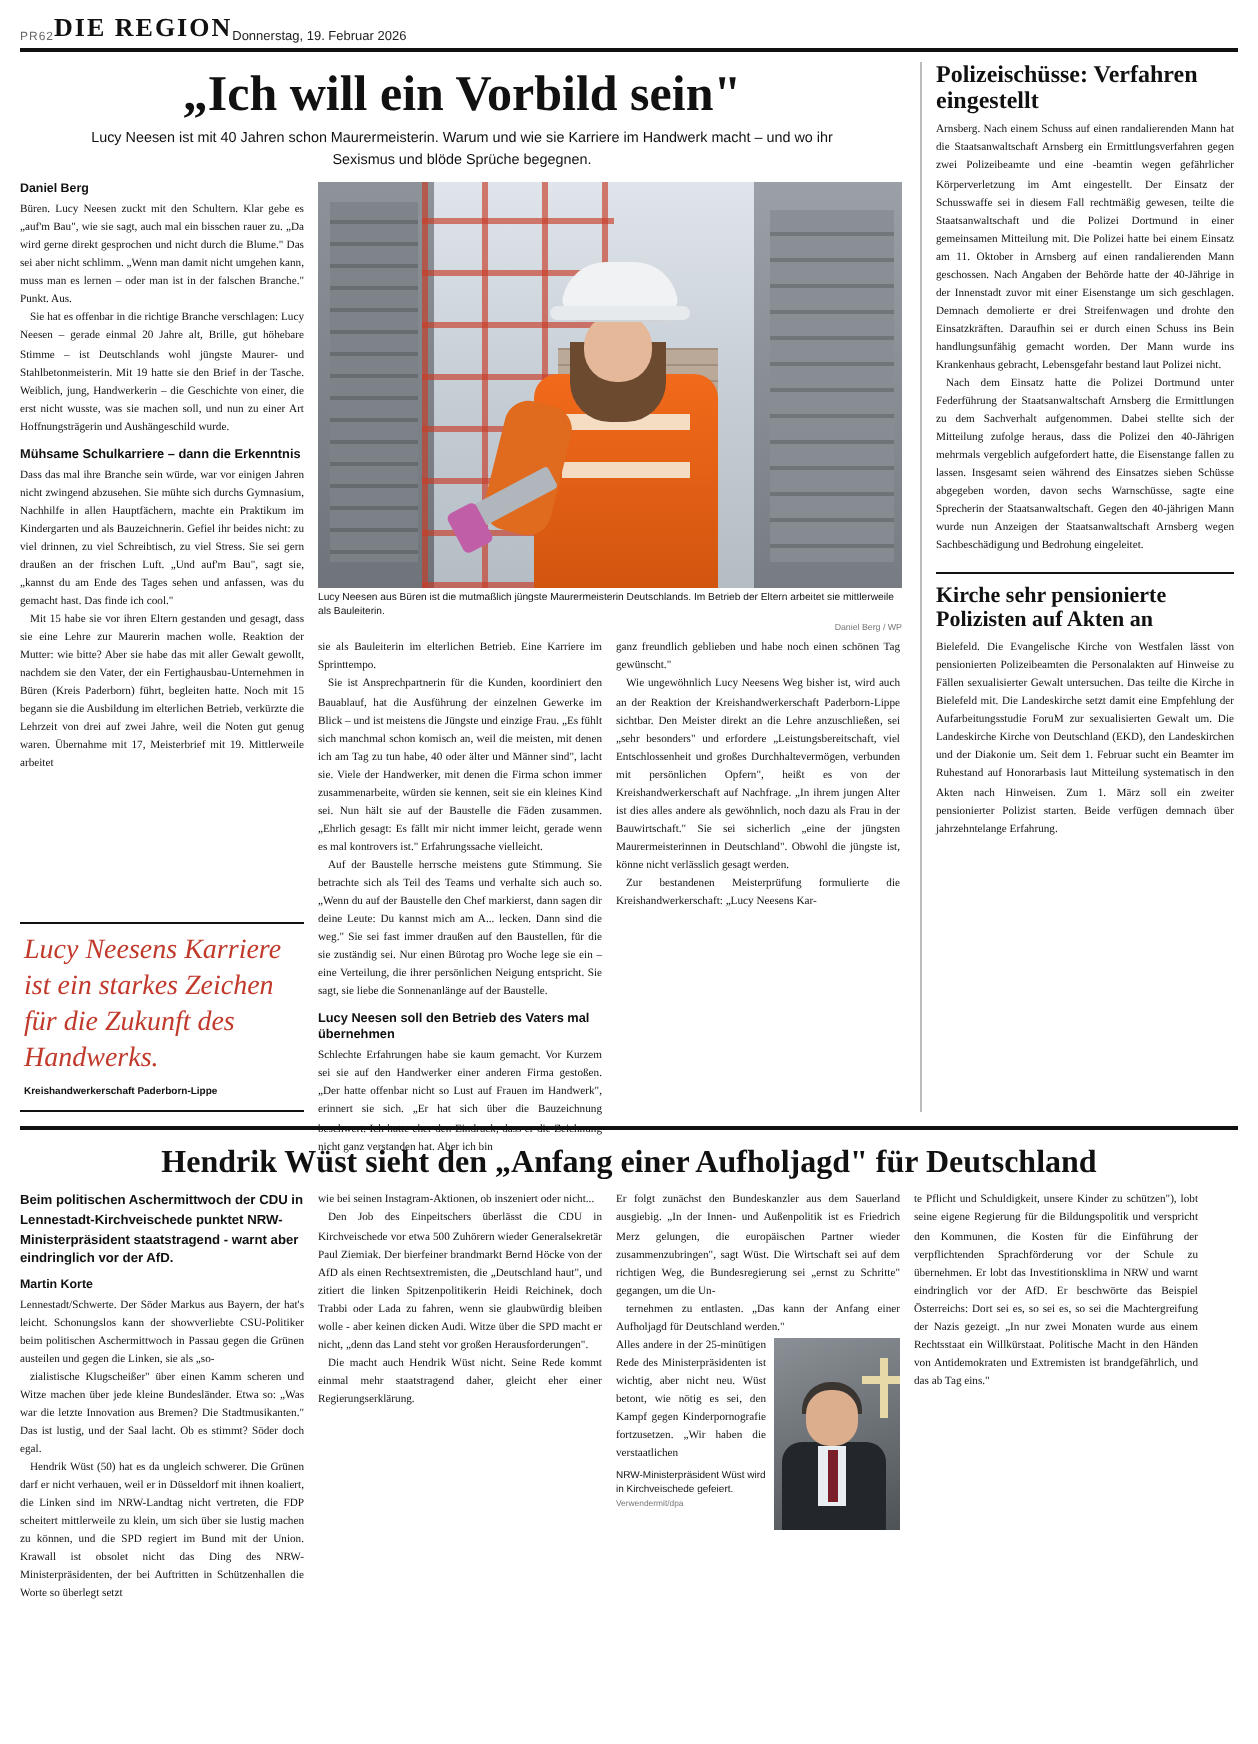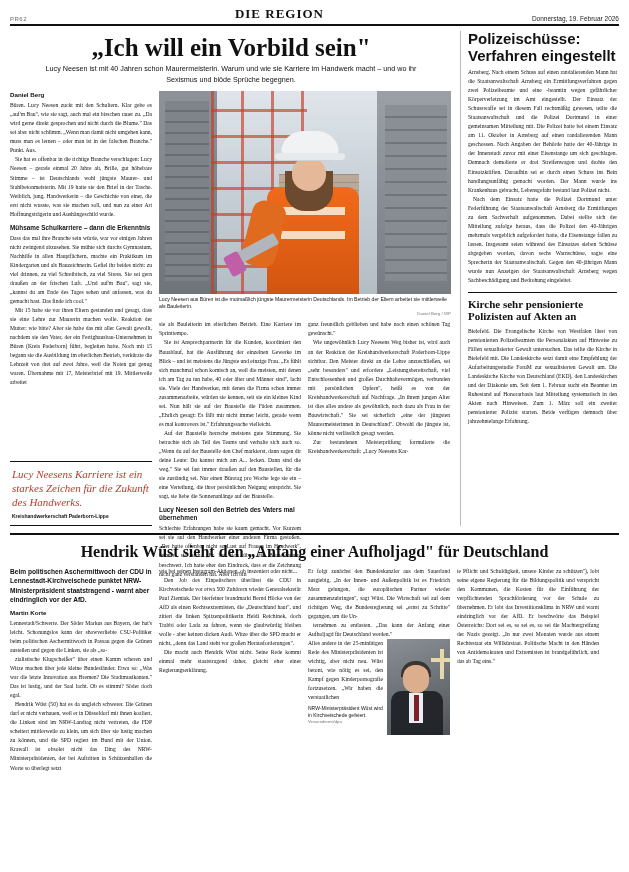--- a/index.html
+++ b/index.html
@@ -8,21 +8,21 @@
     width: 629px; height: 872px;
     background: #ffffff;
     font-family: "Liberation Serif", serif;
     color: #111;
     overflow: hidden;
   }
   .page { width:629px; height:872px; position:relative; padding: 6px 10px 4px 10px; }
 
   
   .masthead {
-    display:flex; align-items:flex-end; justify-content:space-between;
+    display:flex; align-items:flex-end; 
     border-bottom: 2px solid #111; padding-bottom:2px;
   }
   .mast-left { font-family:"Liberation Sans", sans-serif; font-size:6px; color:#666; letter-spacing:.5px; }
   .mast-center { font-family:"Liberation Serif", serif; font-weight:bold; font-size:13px; letter-spacing:1px; }
   .mast-right { font-family:"Liberation Sans", sans-serif; font-size:6.5px; color:#222; }
 
   
   .top-area { display:flex; gap:8px; margin-top:5px; }
   .main-col { width:442px; }
   .right-col { width:157px; border-left:1px solid #bbb; padding-left:7px; }
@@ -98,27 +98,27 @@
   }
   .credit { font-size:4.4px; color:#777; text-align:right; margin-top:1px; font-family:"Liberation Sans", sans-serif; }
 
   
   .pull {
     border-top:1px solid #111; border-bottom:1px solid #111;
     margin-top:5px; padding:5px 2px 5px 2px;
   }
   .pull-text {
     font-family:"Liberation Serif", serif; font-style:italic;
-    font-size:11px; line-height:1.3; color:#c0392b;
+    font-size:14px; line-height:1.3; color:#c0392b;
   }
   .pull-src { font-family:"Liberation Sans", sans-serif; font-size:5px; font-weight:bold; margin-top:4px; line-height:1.3; }
 
   
   .rc h2 {
-    font-family:Liberation Sans, sans-serif; font-size:15px; font-weight:bold;
+    font-family:Liberation Serif, serif; font-size:12px; font-weight:bold;
     line-height:1.1; margin:0 0 4px 0;
   }
   .rc p { font-size:5.6px; }
   .rc .sep { border-top:1px solid #111; margin:7px 0 5px 0; }
   .rc h3 {
     font-family:"Liberation Serif", serif; font-size:11px; font-weight:bold;
     line-height:1.12; margin:0 0 4px 0;
   }
 
   

